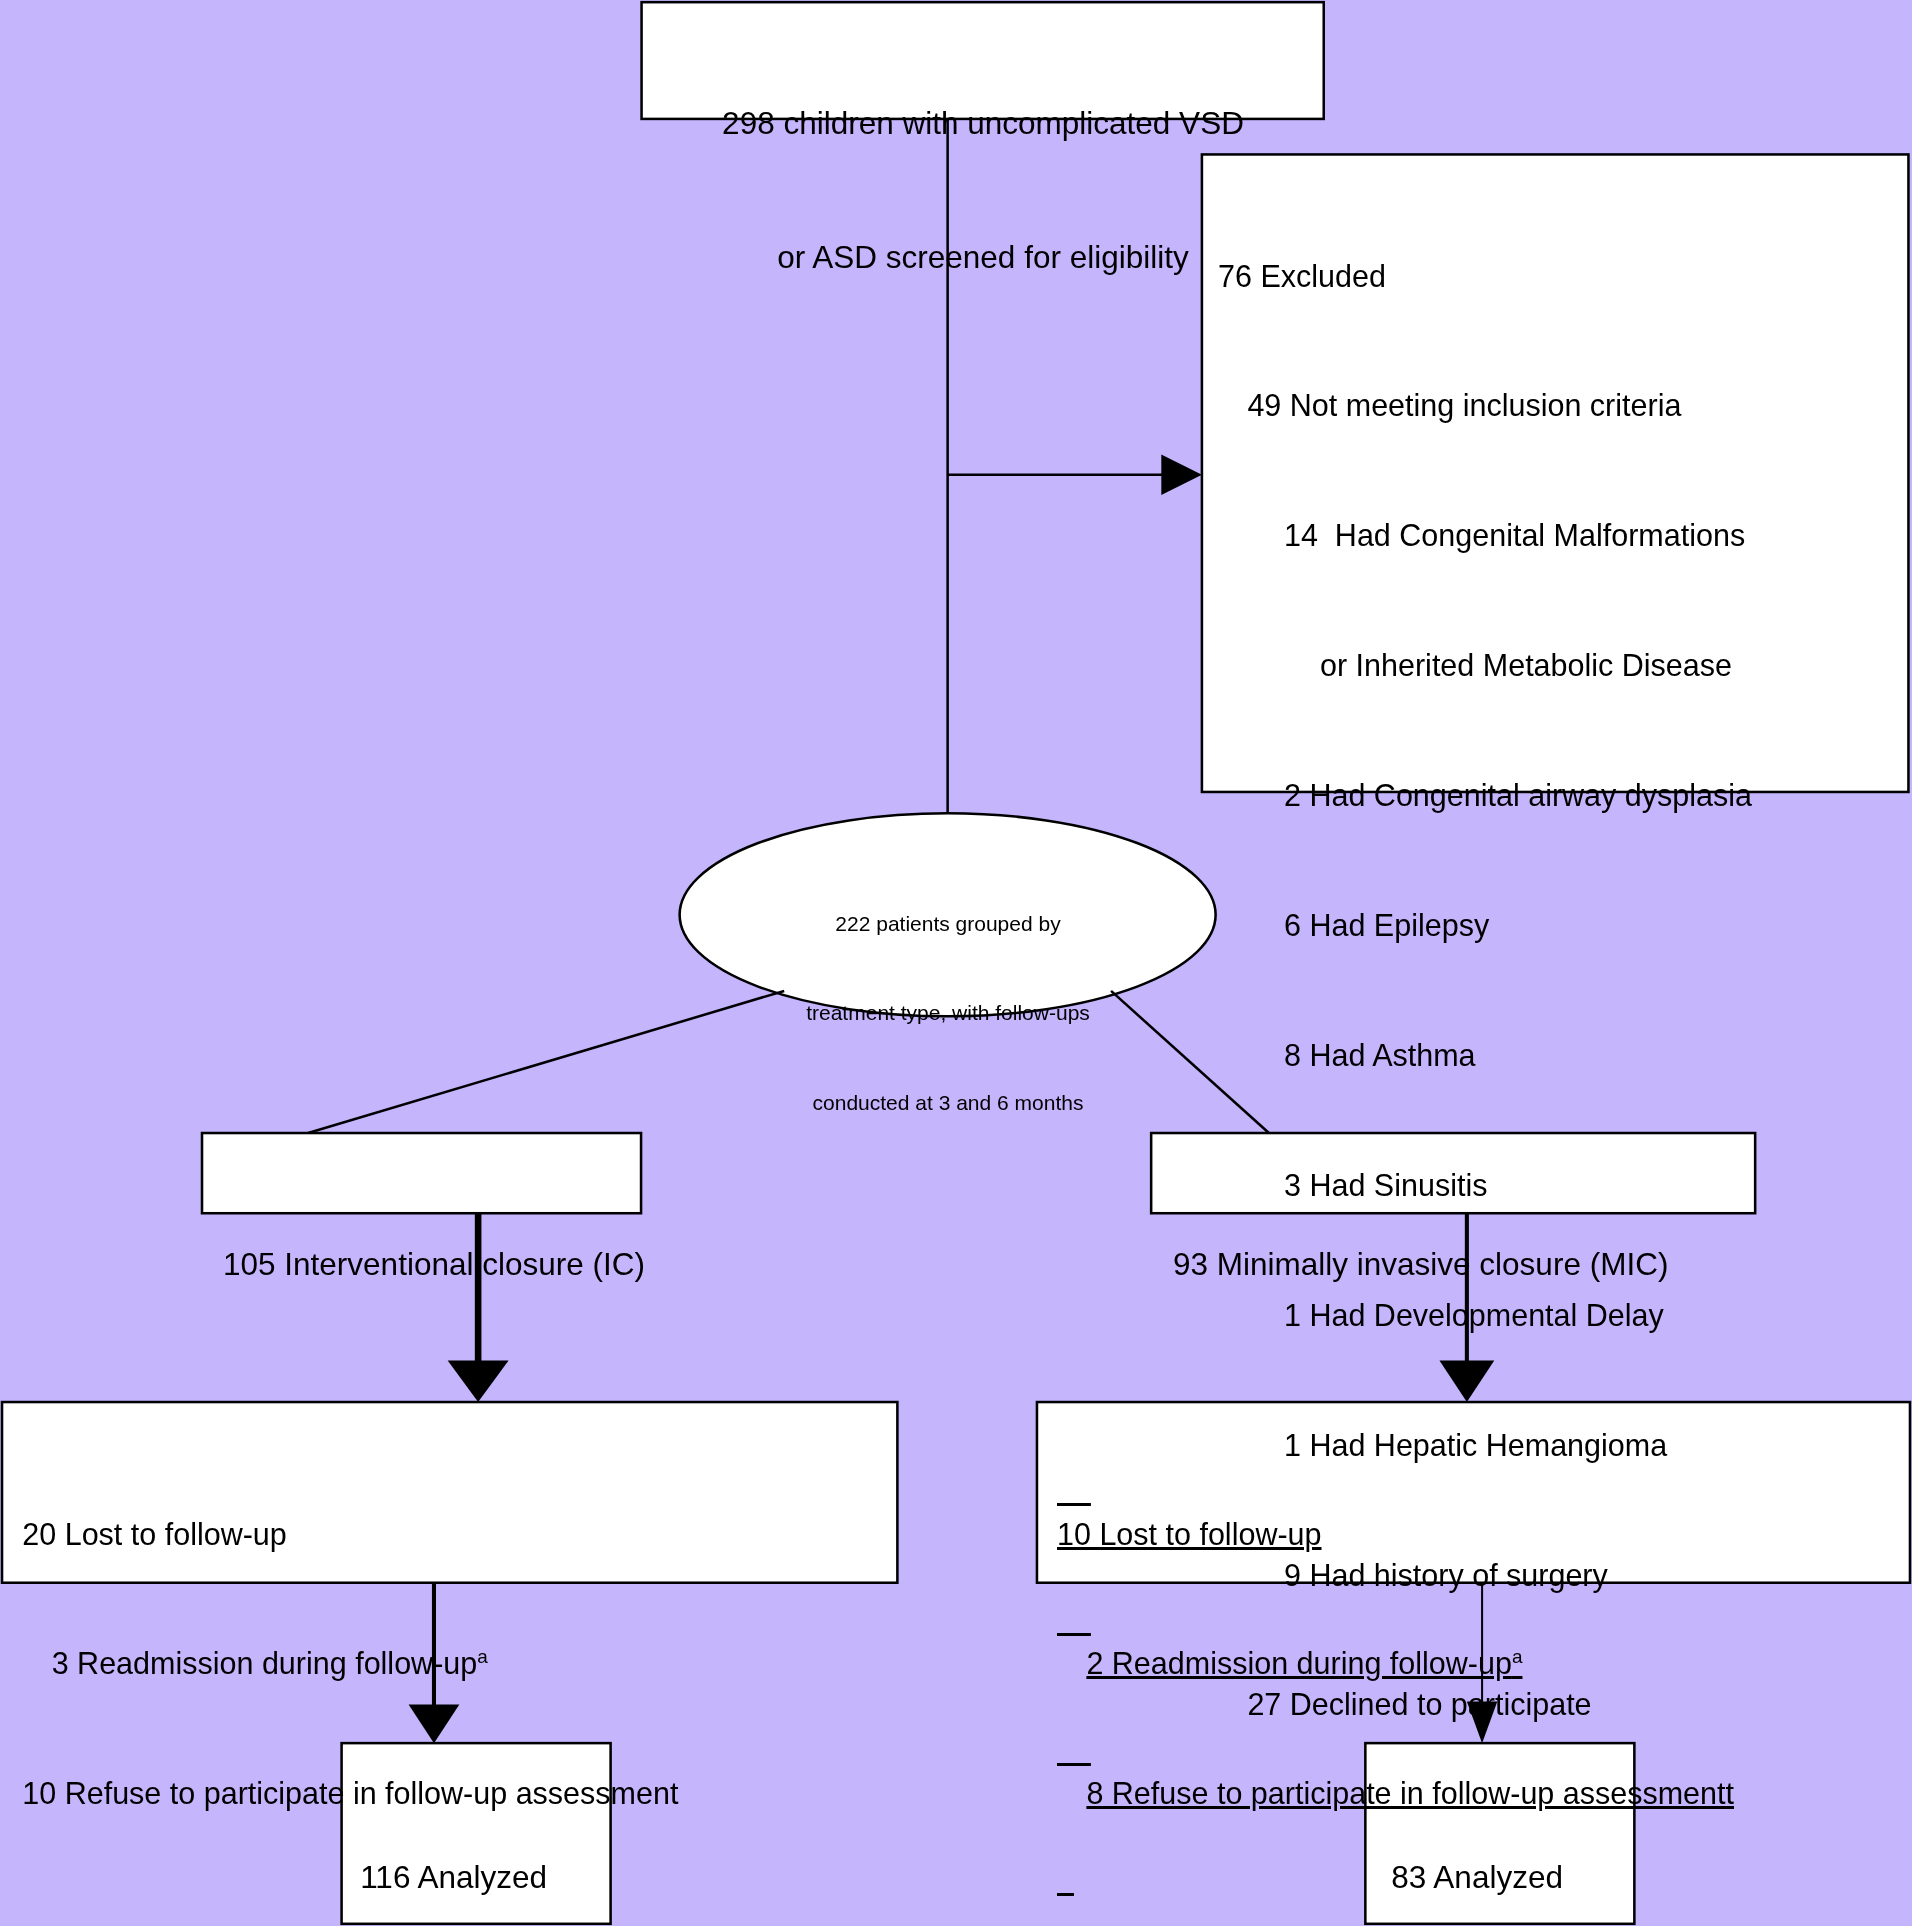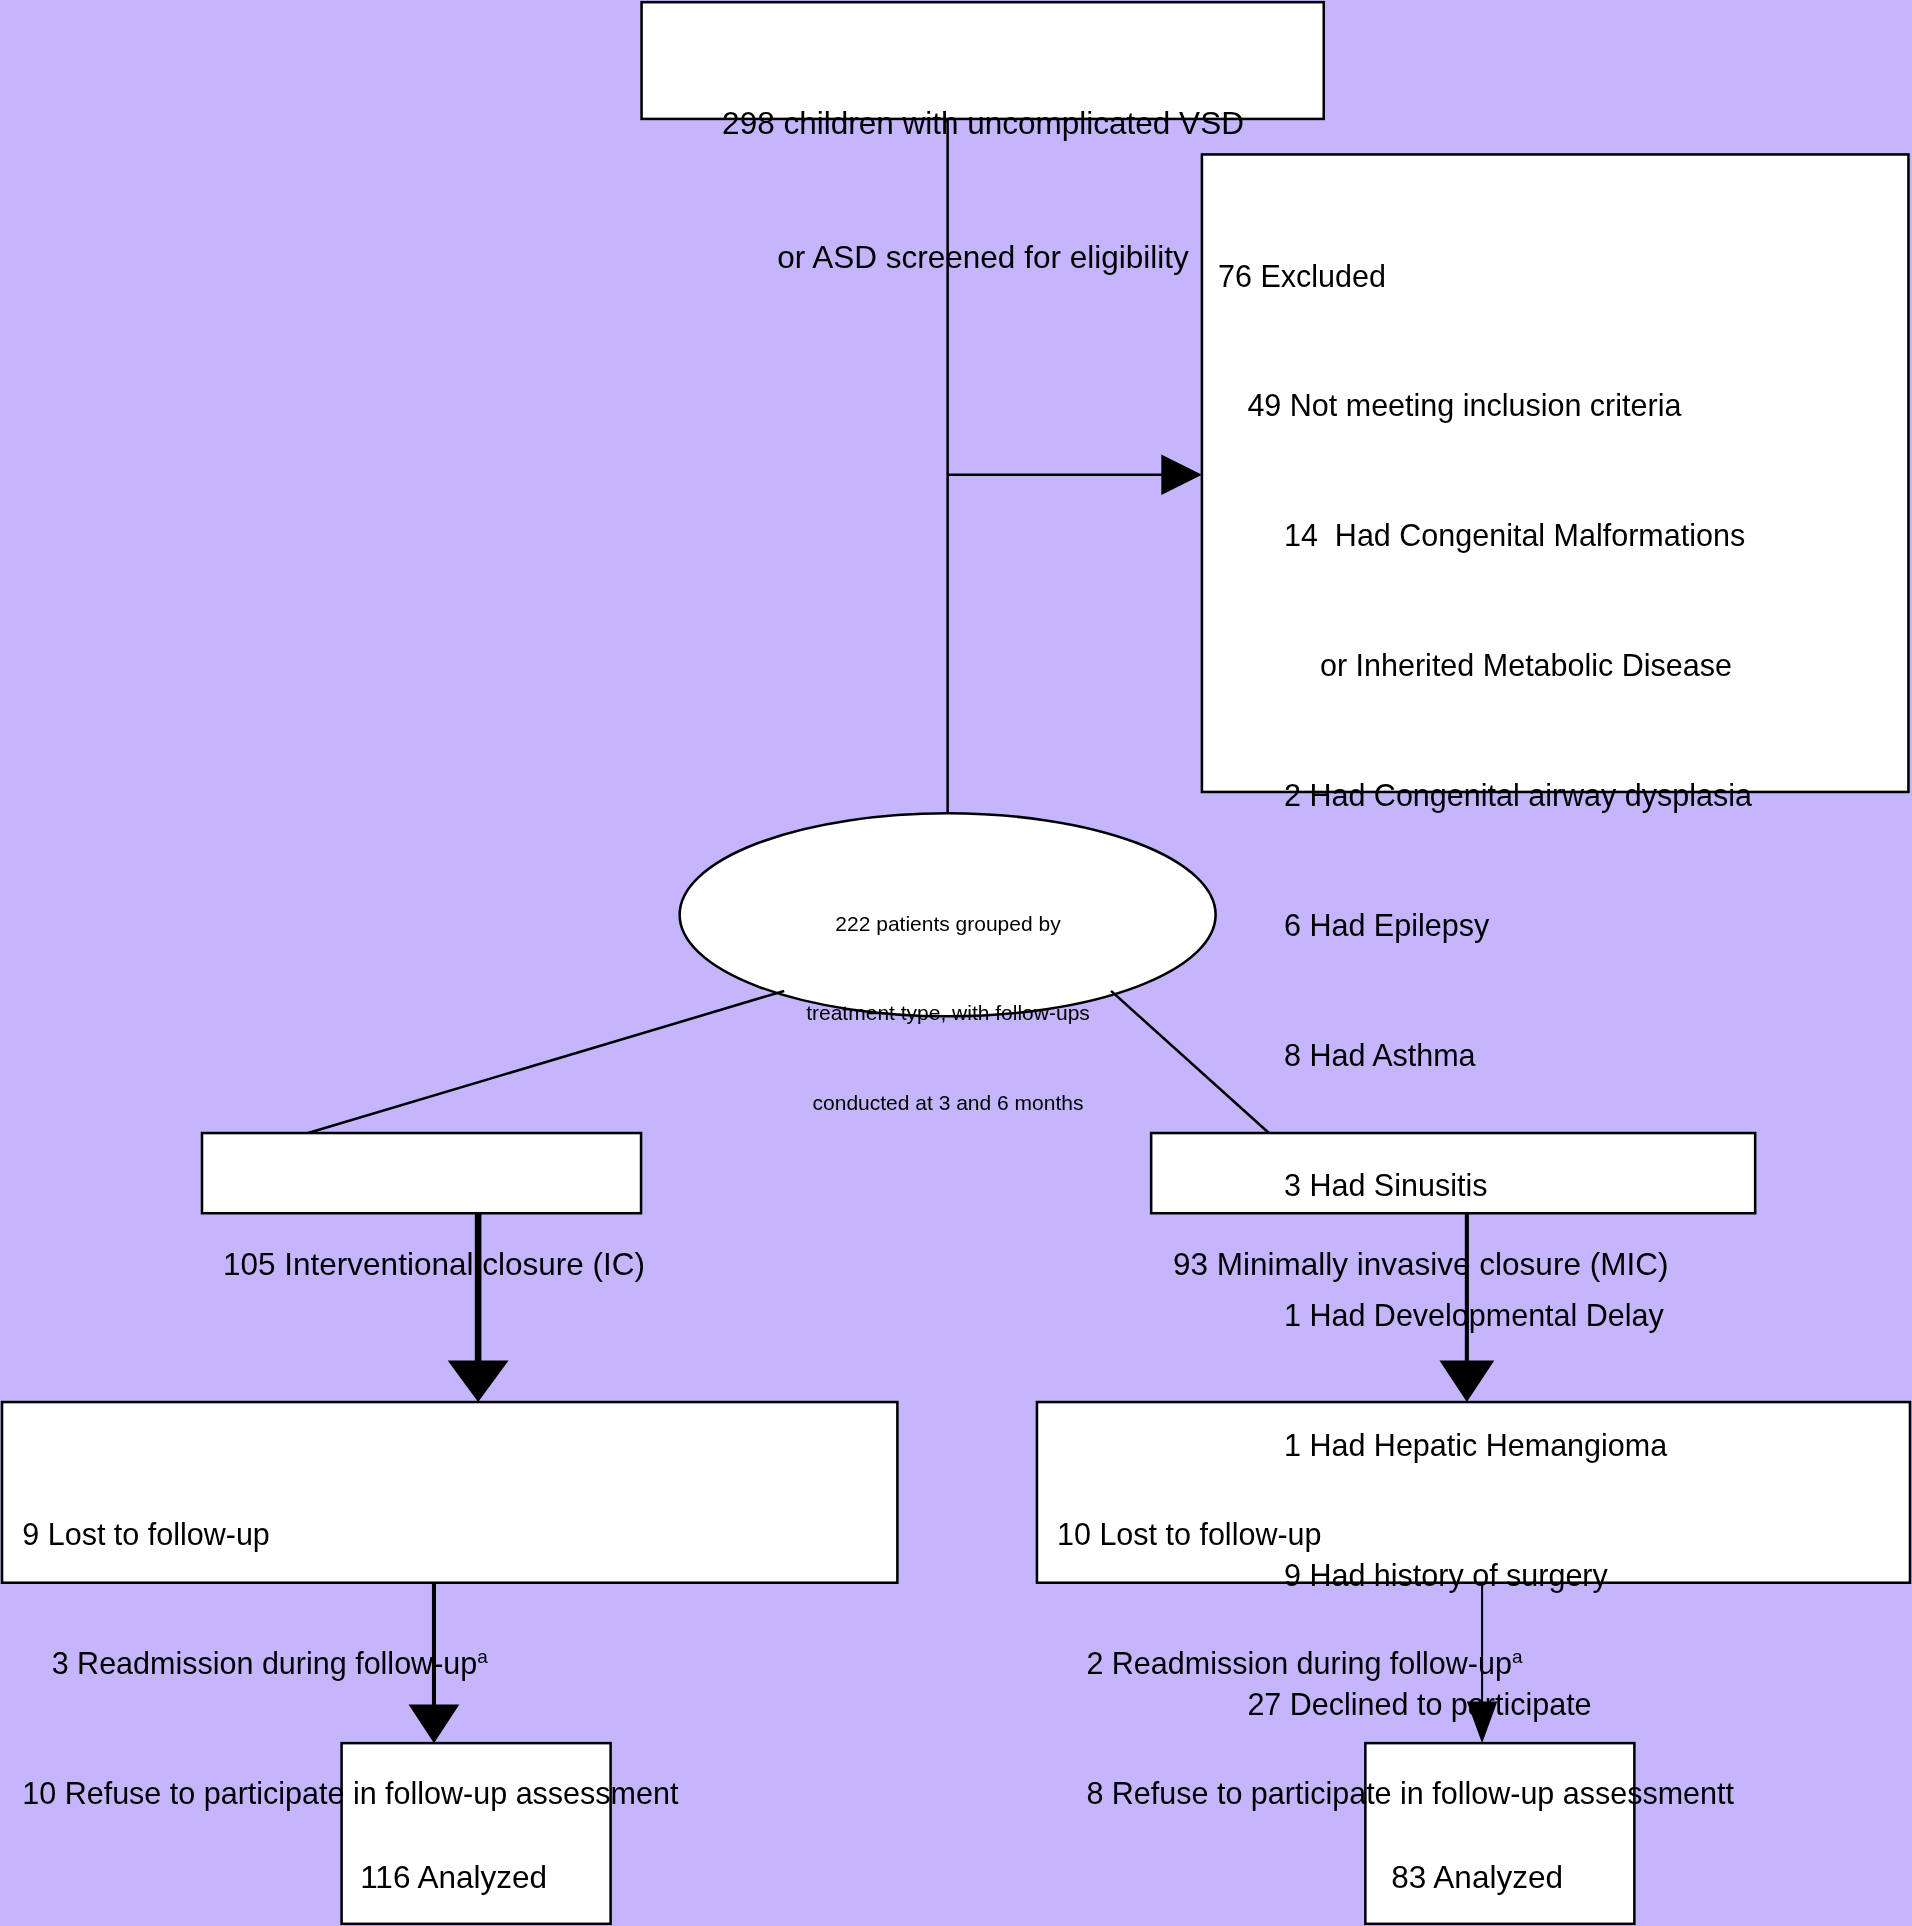--- a/index.html
+++ b/index.html
@@ -163,26 +163,26 @@
 
   <div class="txt t-arm" style="left:223px; top:1153px; width:416px;">
     <span class="line">105 Interventional closure (IC)</span>
   </div>
 
   <div class="txt t-arm" style="left:1173px; top:1153px; width:579px;">
     <span class="line">93 Minimally invasive closure (MIC)</span>
   </div>
 
   <div class="txt t-lost" style="left:22.3px; top:1426px; width:863px;">
-    <span class="line">9 Lost to follow-up</span>
+    <span class="line">20 Lost to follow-up</span>
     <span class="line ind1"><span>3 Readmission during follow-up</span><span class="sup">a</span></span>
     <span class="line">10 Refuse to participate in follow-up assessment</span>
   </div>
 
-  <div class="txt t-lost" style="left:1057px; top:1426px; width:848px;">
+  <div class="txt t-lost" style="left:1057px; top:1426px; width:848px;text-decoration:underline;">
     <span class="line">10 Lost to follow-up</span>
     <span class="line ind1"><span>2 Readmission during follow-up</span><span class="sup">a</span></span>
     <span class="line ind1">8 Refuse to participate in follow-up assessmentt</span>
   </div>
 
   <div class="txt t-analyzed" style="left:347px; top:1766px; width:259px; text-align:left; padding-left:13.2px; box-sizing:border-box;">
     <span class="line">116 Analyzed</span>
     
     
   </div>

